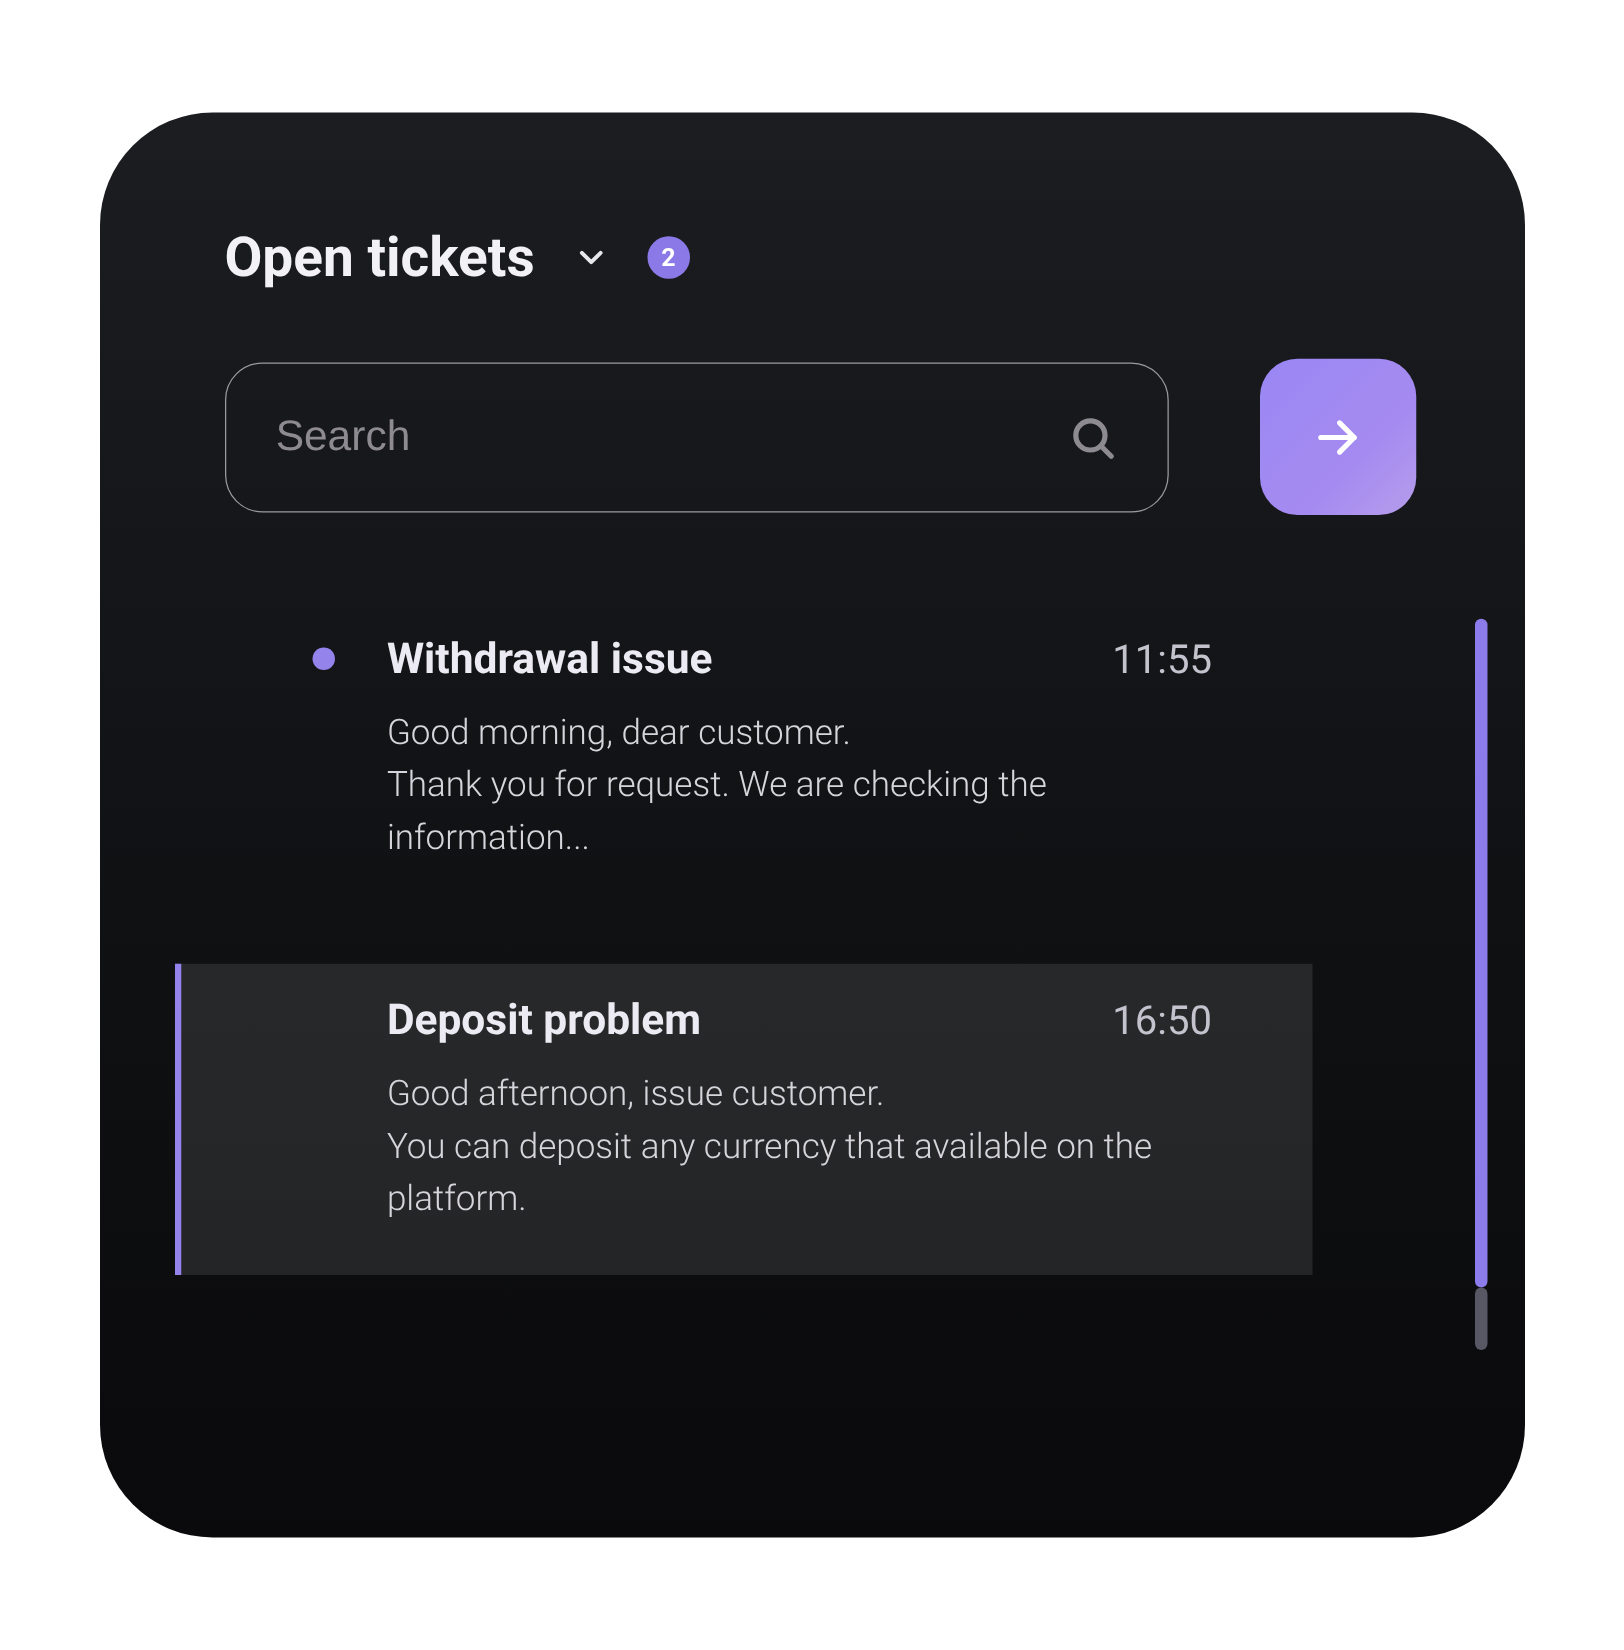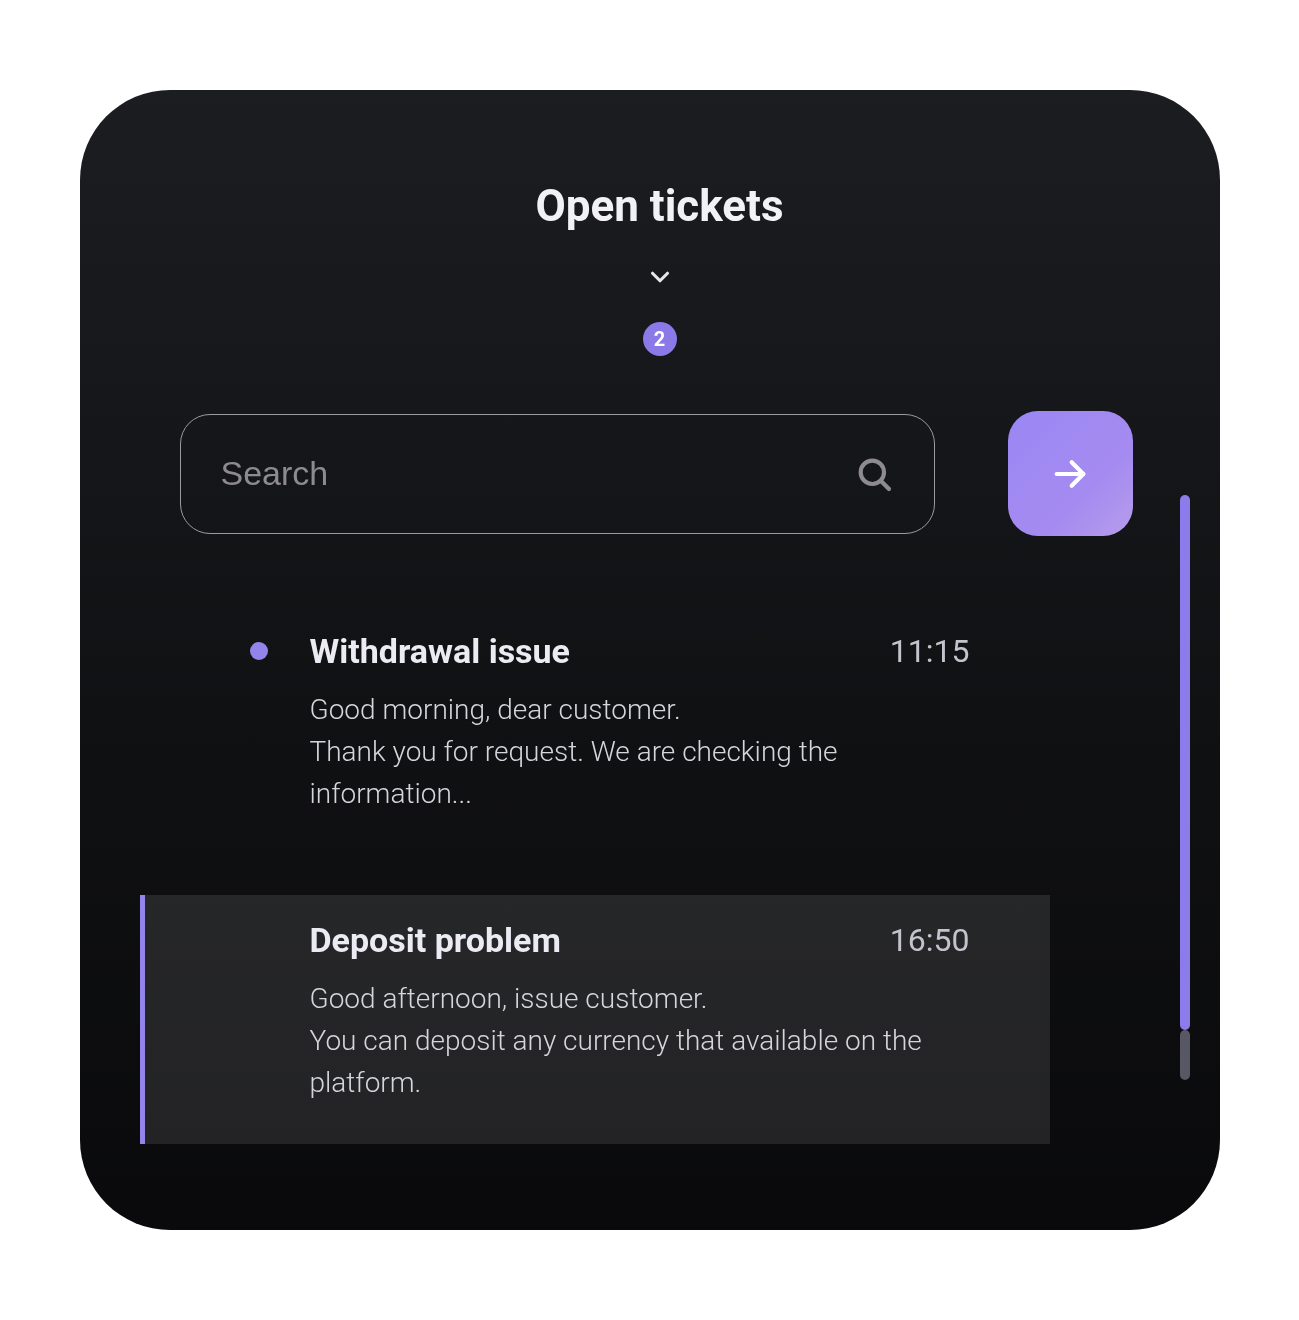--- a/index.html
+++ b/index.html
@@ -16,21 +16,20 @@
     position: relative;
     overflow: hidden;
     padding: 90px 80px 0 100px;
   }
   
   .header {
     display: flex;
     align-items: center;
     gap: 30px;
     margin-bottom: 55px;
-    flex-direction: column;
   }
   .header-title {
     color: #f2f1f5;
     font-size: 44px;
     font-weight: 700;
   }
   .chev { display:flex; align-items:center; justify-content:center; cursor:pointer; color:#e8e7ee; }
   .chev svg { width: 30px; height: 30px; display:block; }
   .badge {
     width: 34px; height: 34px; border-radius: 50%;
@@ -131,21 +130,21 @@
   </div>
 
   <div class="list-area">
 
     <div class="ticket">
       <div class="row1">
         <span class="dot-col">
             <span class="dot"></span>
           </span>
         <span class="tk-title">Withdrawal issue</span>
-        <span class="tk-time">11:15</span>
+        <span class="tk-time">11:55</span>
       </div>
       <div class="tk-body">Good morning, dear customer.
 Thank you for request. We are checking the information...</div>
     </div>
 
     <div class="ticket selected">
       <div class="row1">
         <span class="dot-col"></span>
         <span class="tk-title">Deposit problem</span>
         <span class="tk-time">16:50</span>

